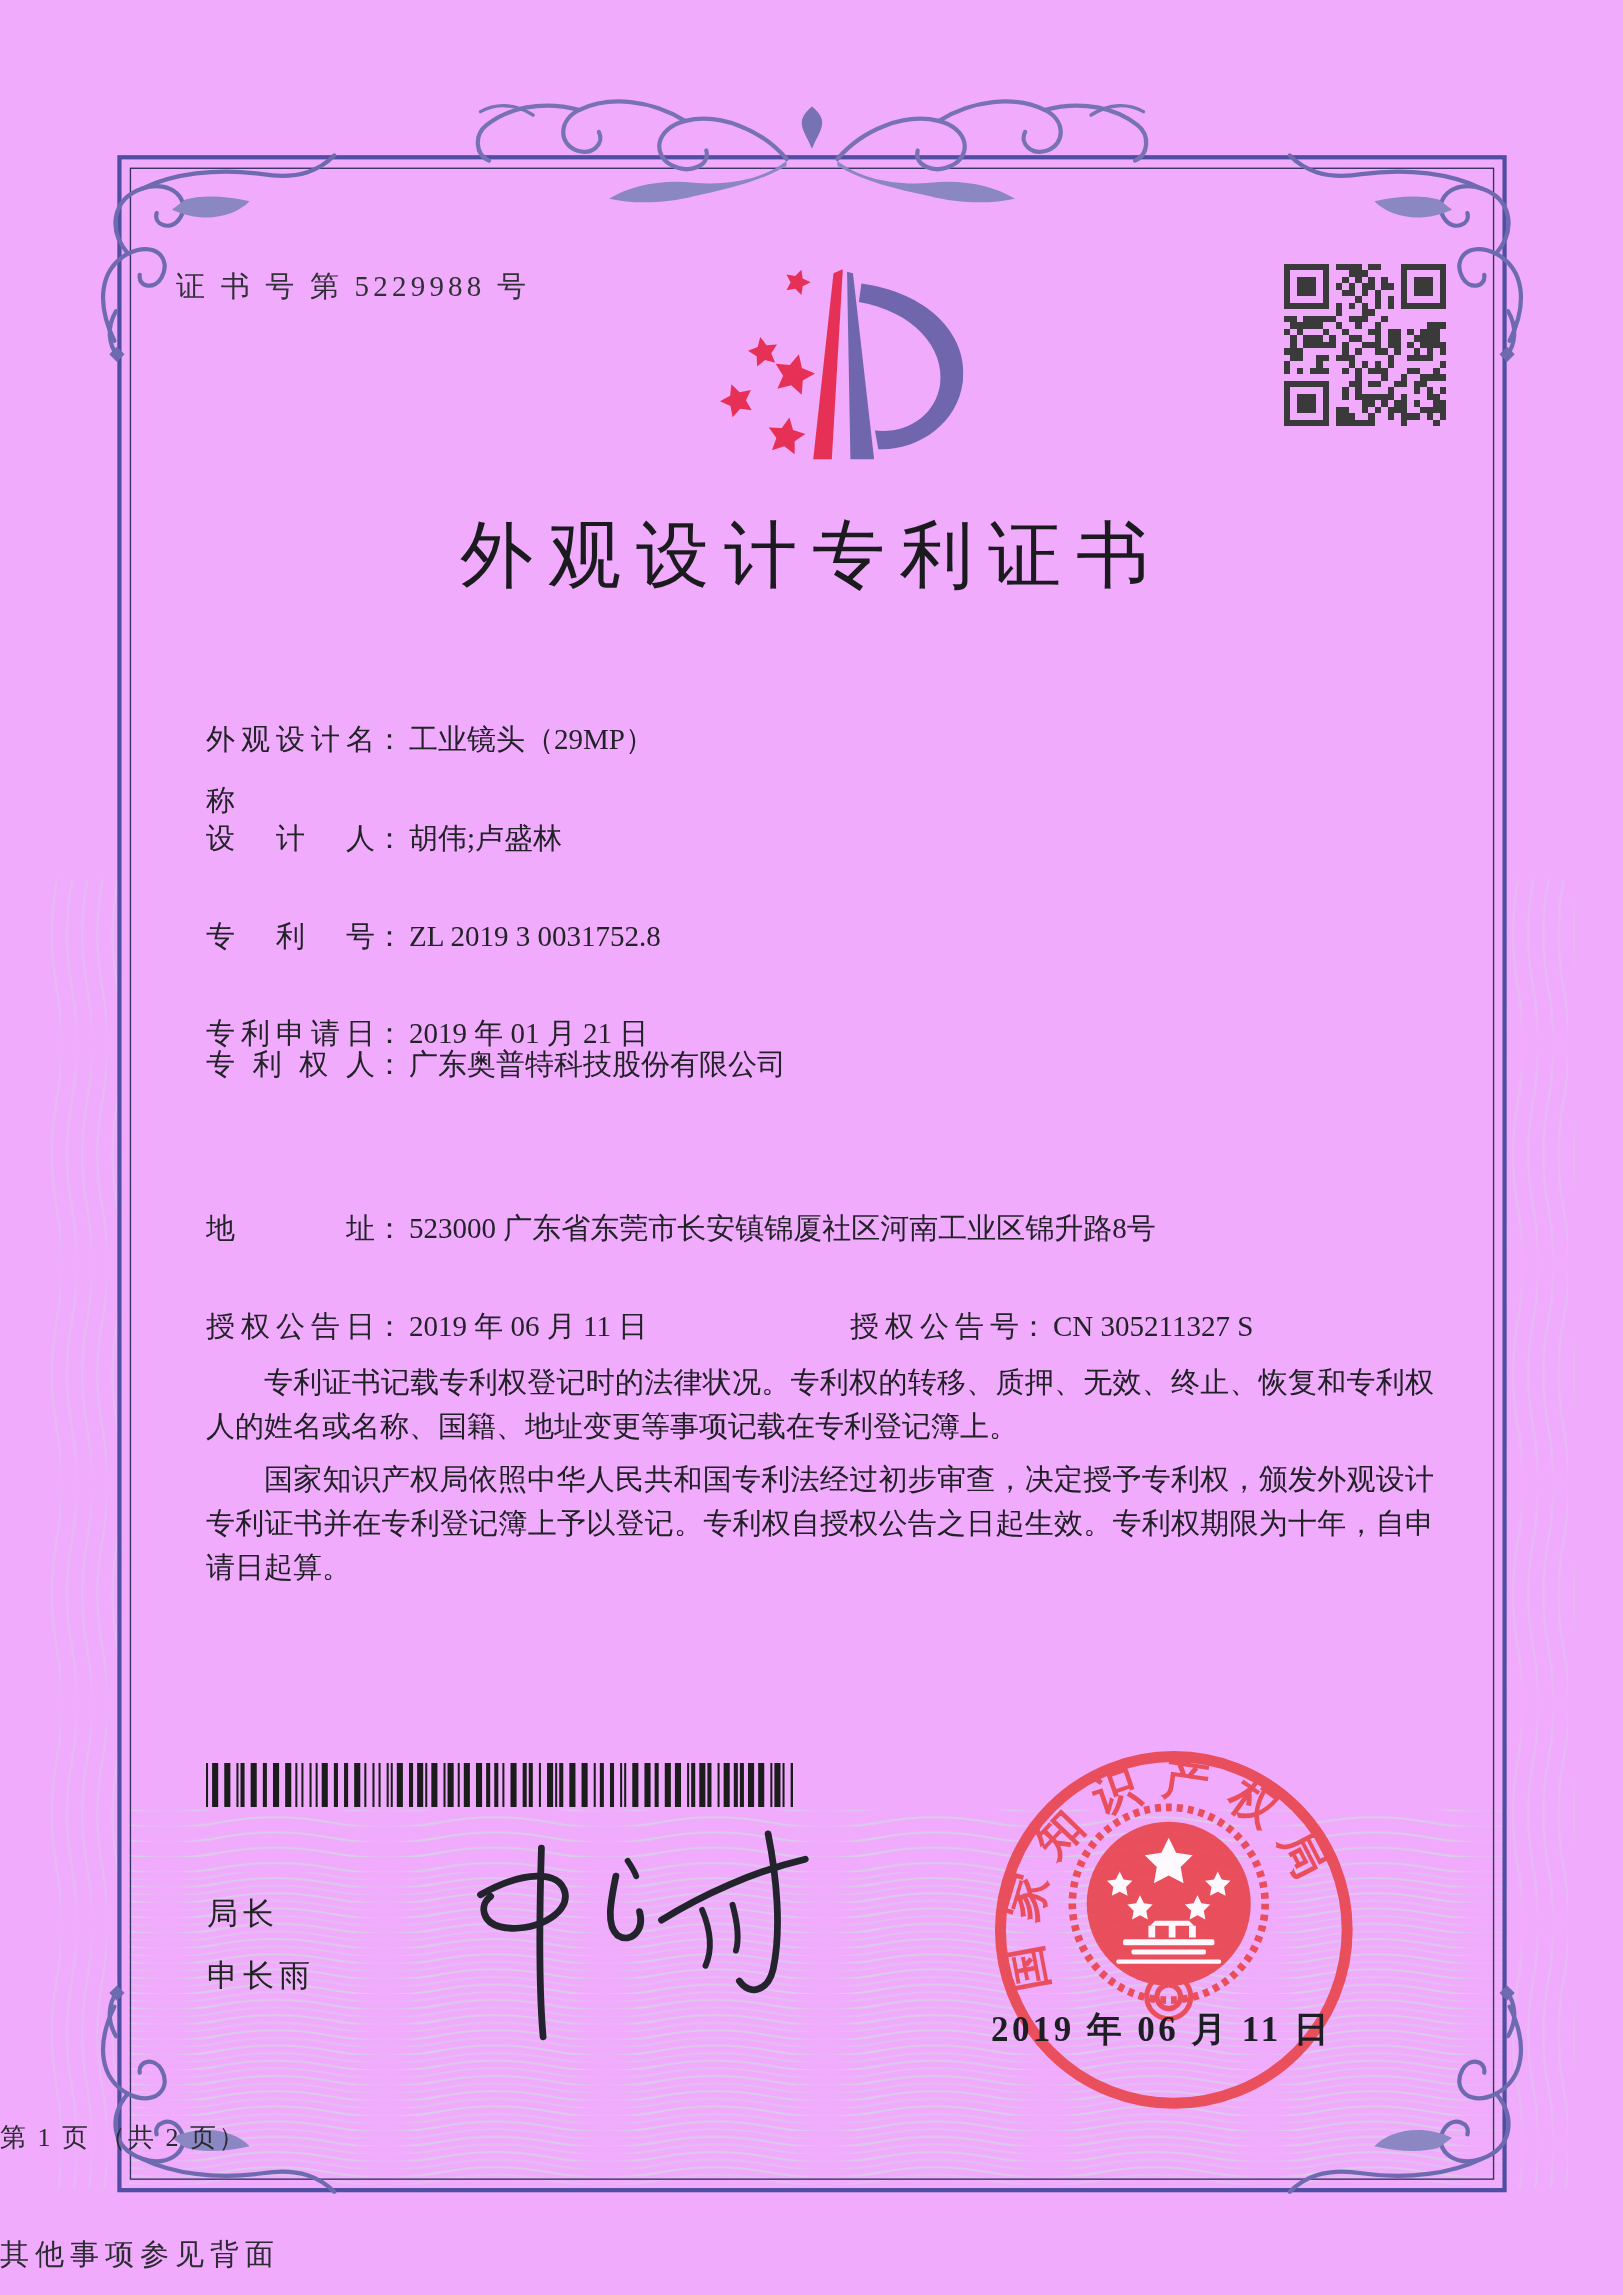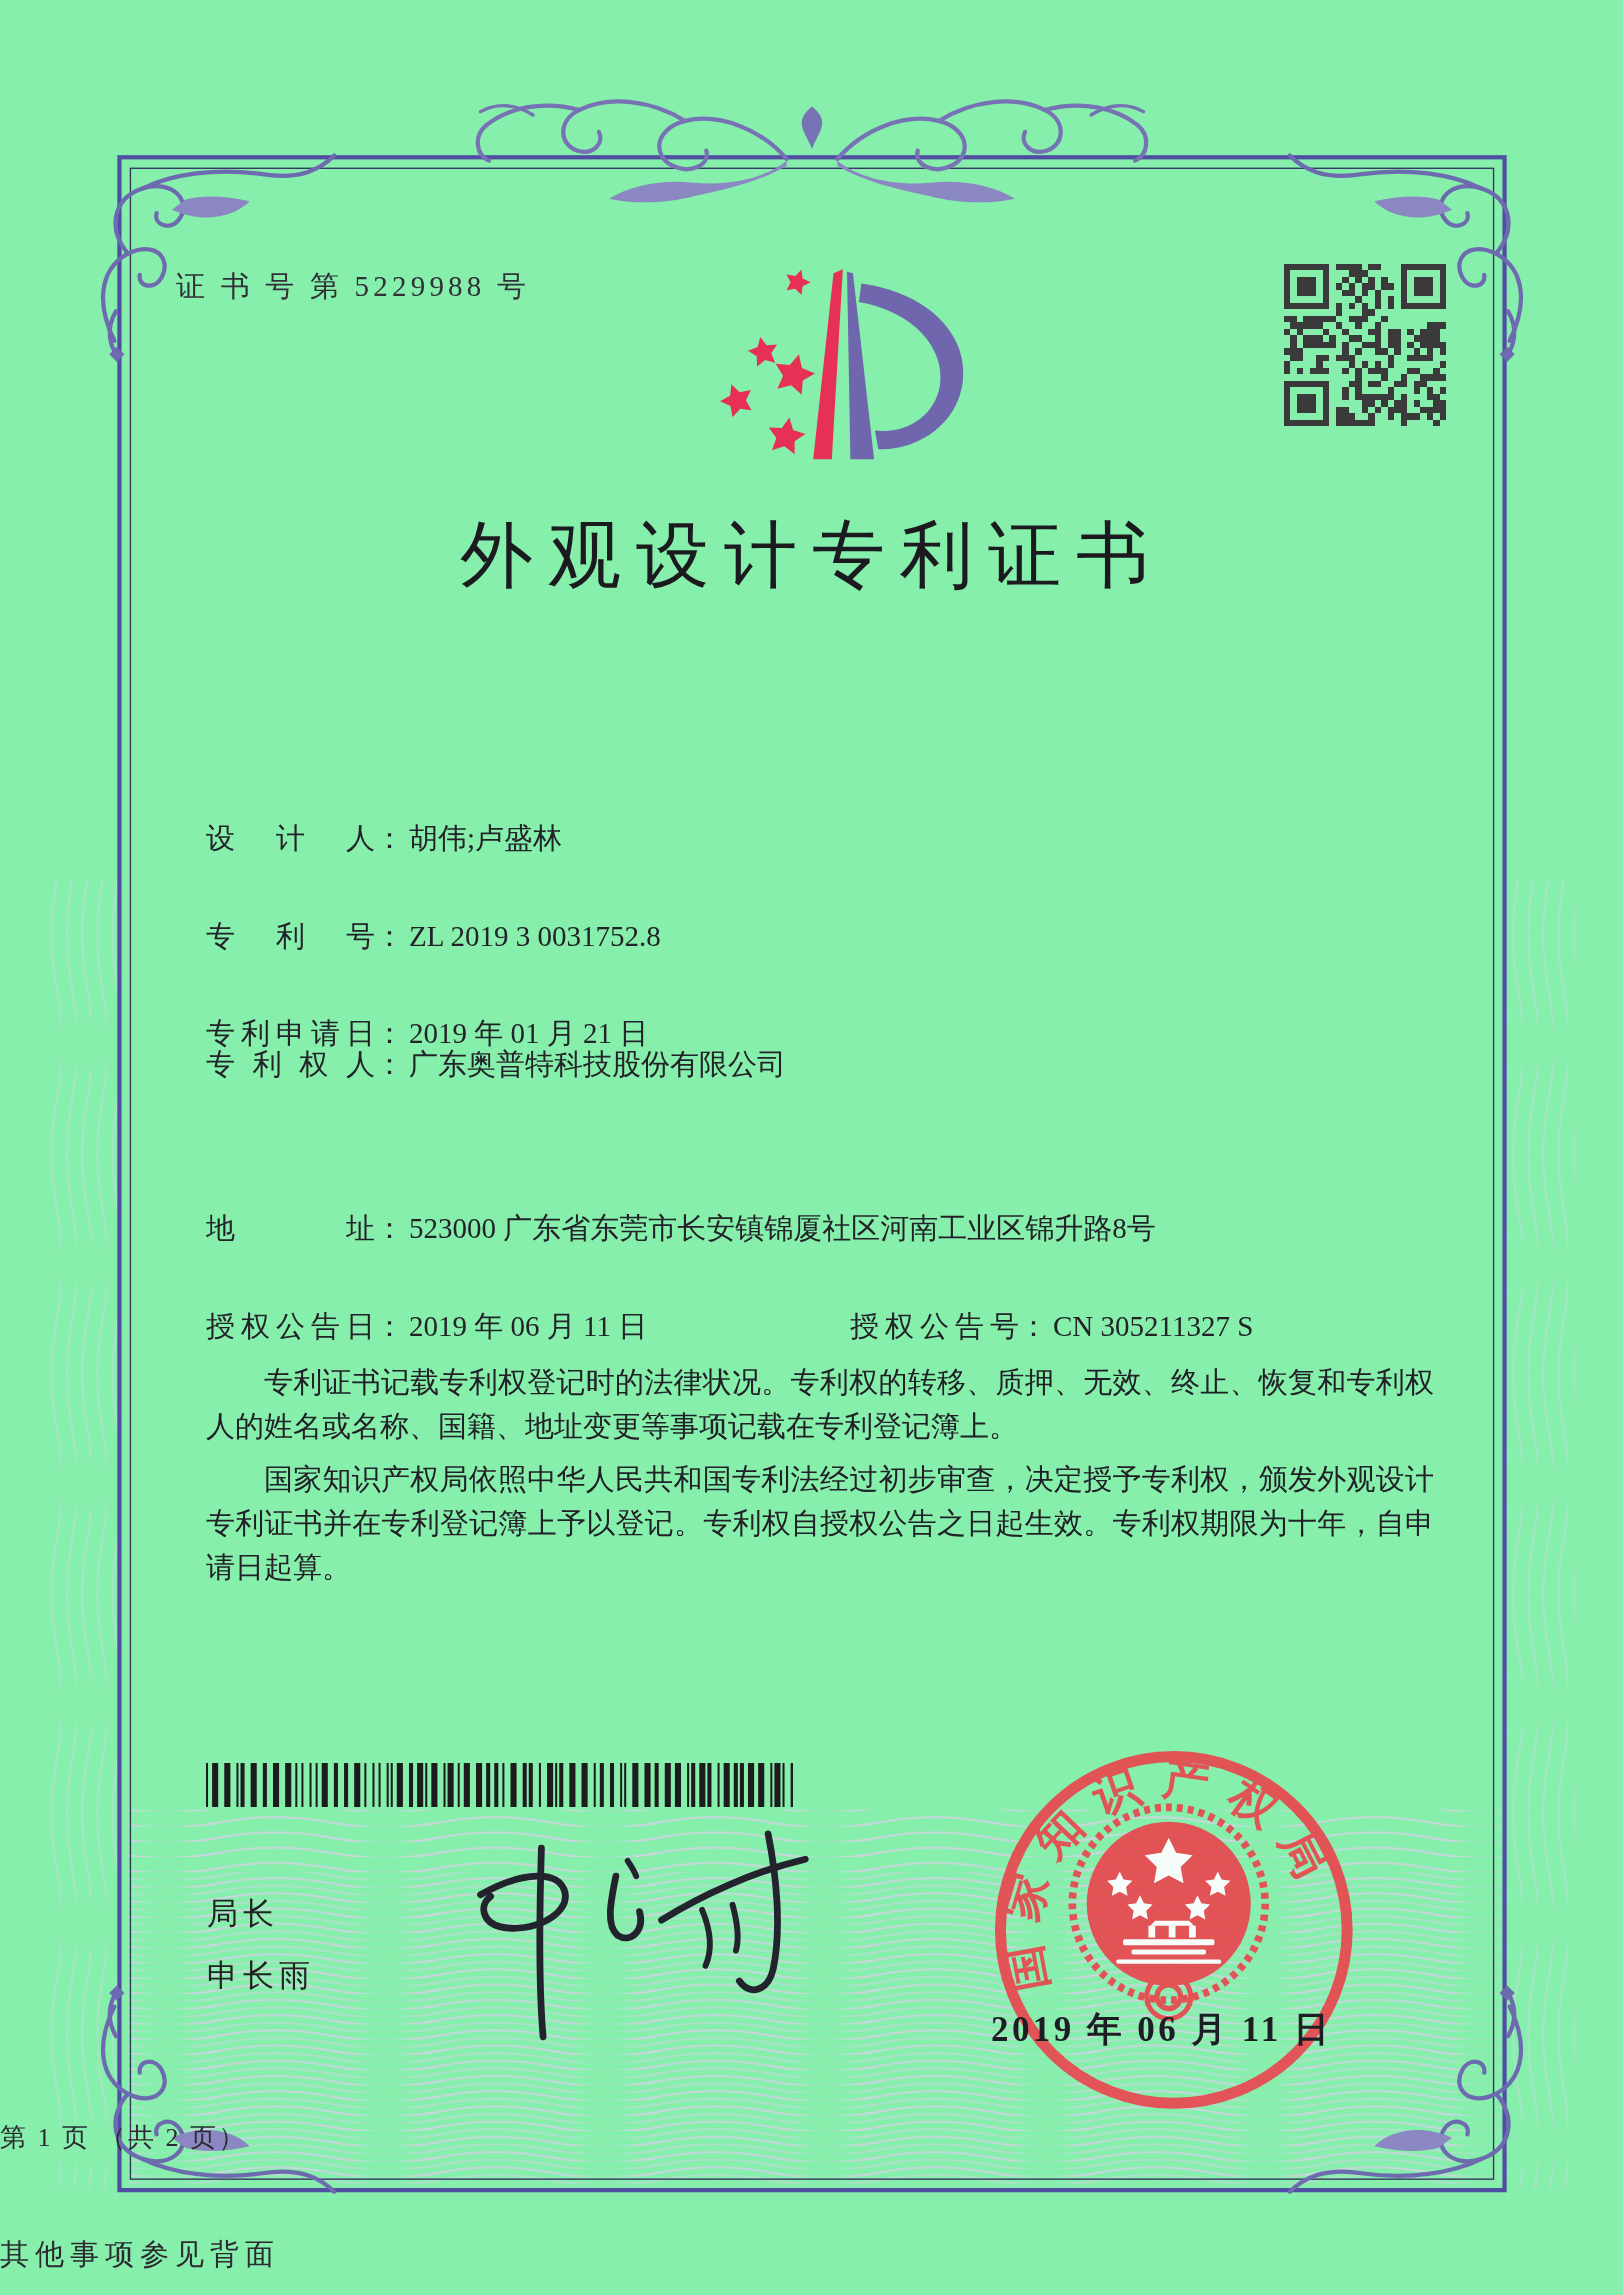--- a/index.html
+++ b/index.html
@@ -1,18 +1,18 @@
 <!DOCTYPE html>
 <html style="font-size:13.5px"><head>
 <meta charset="utf-8">
 <style>
   html,body{margin:0;padding:0;background:#e9e9e9;}
   .page{
     position:relative;width:1624px;height:2295px;margin:0 auto;
-    background:#86efac;overflow:hidden;
+    background:#f0abfc;overflow:hidden;
     font-family:"Liberation Serif","DejaVu Serif",serif;color:#26262a;
   }
   .abs{position:absolute;}
   svg{display:block;}
   
   .cert-no{left:176px;top:267px;font-size:29px;letter-spacing:4.2px;color:#303036;}
   
   .title{left:0;top:507px;width:100%;text-align:center;font-size:73px;font-weight:normal;
          letter-spacing:15px;color:#1b1b1f;}
   
@@ -408,20 +408,23 @@
       <rect x="10" y="24" width="1" height="1" fill="#3a3a3a"></rect>
       <rect x="11" y="24" width="1" height="1" fill="#3a3a3a"></rect>
       <rect x="12" y="24" width="1" height="1" fill="#3a3a3a"></rect>
       <rect x="13" y="24" width="1" height="1" fill="#3a3a3a"></rect>
       <rect x="18" y="24" width="1" height="1" fill="#3a3a3a"></rect>
       <rect x="23" y="24" width="1" height="1" fill="#3a3a3a"></rect>
     </svg>
 
   <div class="abs title">外观设计专利证书</div>
 
+  <div class="abs field-row" style="top:709px;">
+    <span class="flabel">外观设计名称</span><span class="fcolon">：</span><span class="fvalue">工业镜头（29MP）</span>
+  </div>
 
   <div class="abs field-row" style="top:808px;">
     <span class="flabel">设计人</span><span class="fcolon">：</span><span class="fvalue">胡伟;卢盛林</span>
   </div>
 
   <div class="abs field-row" style="top:906px;">
     <span class="flabel">专利号</span><span class="fcolon">：</span><span class="fvalue">ZL 2019 3 0031752.8</span>
   </div>
 
   <div class="abs field-row" style="top:1003px;">

